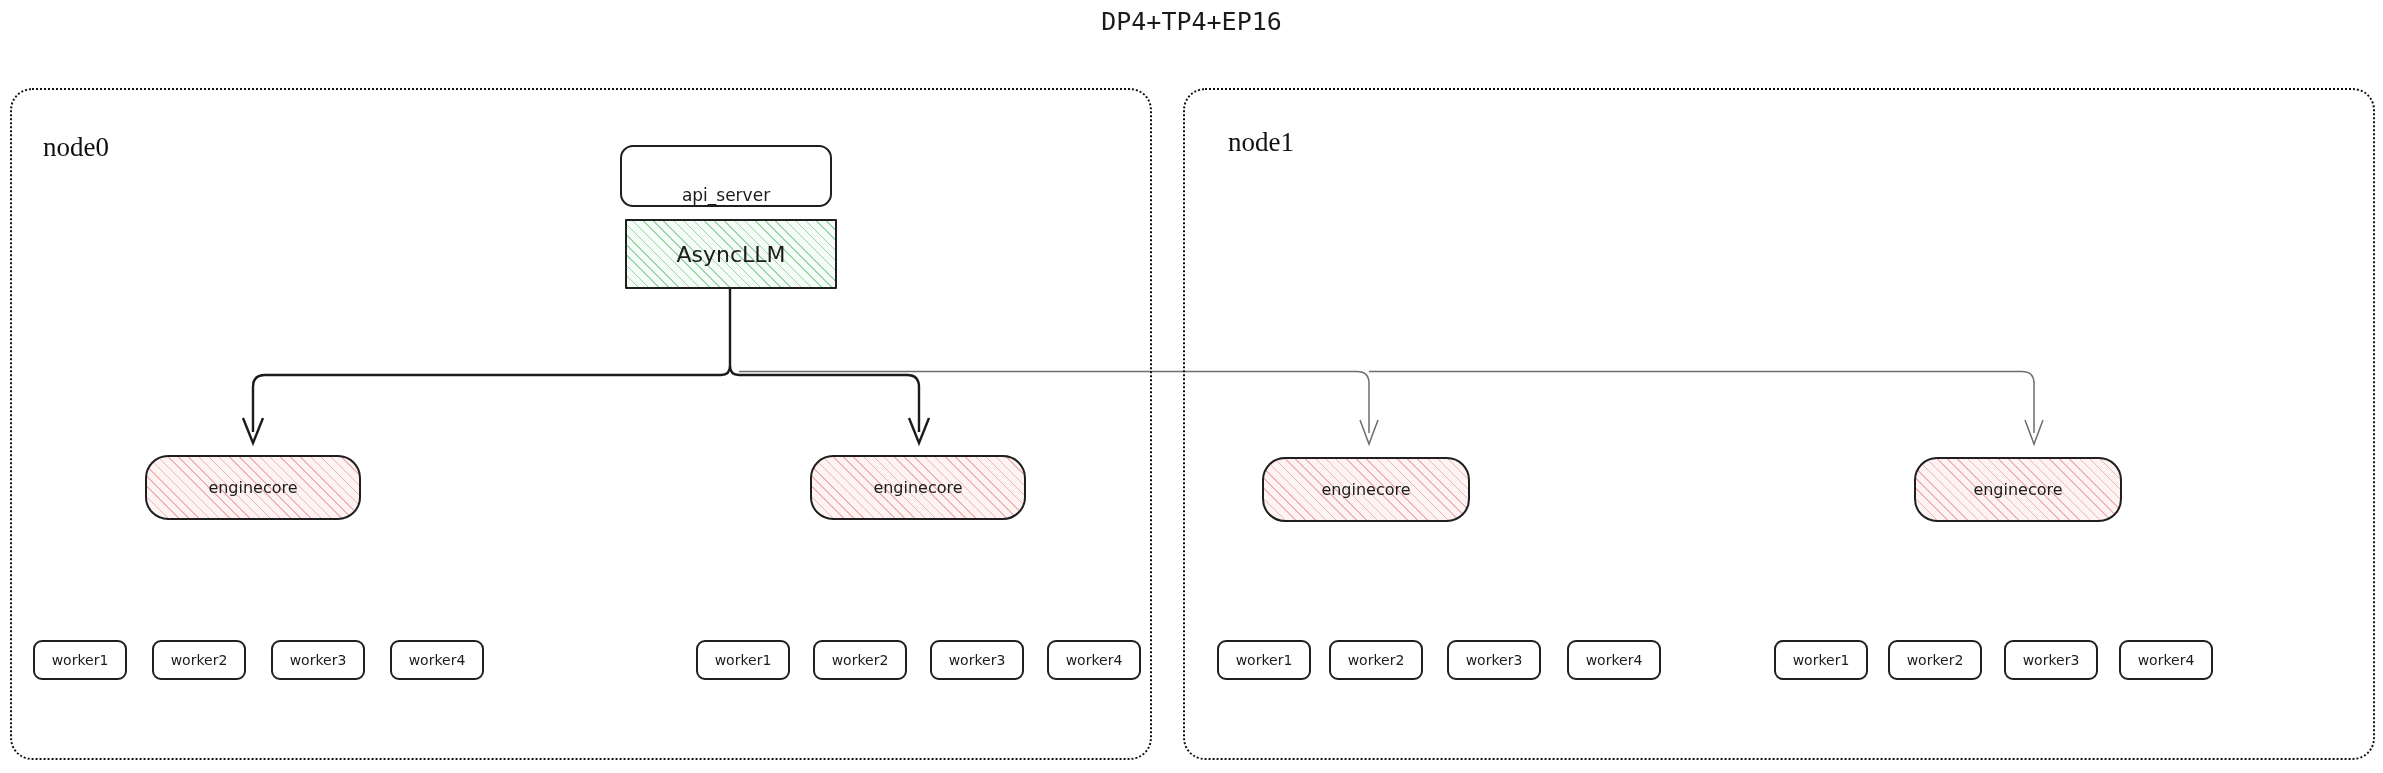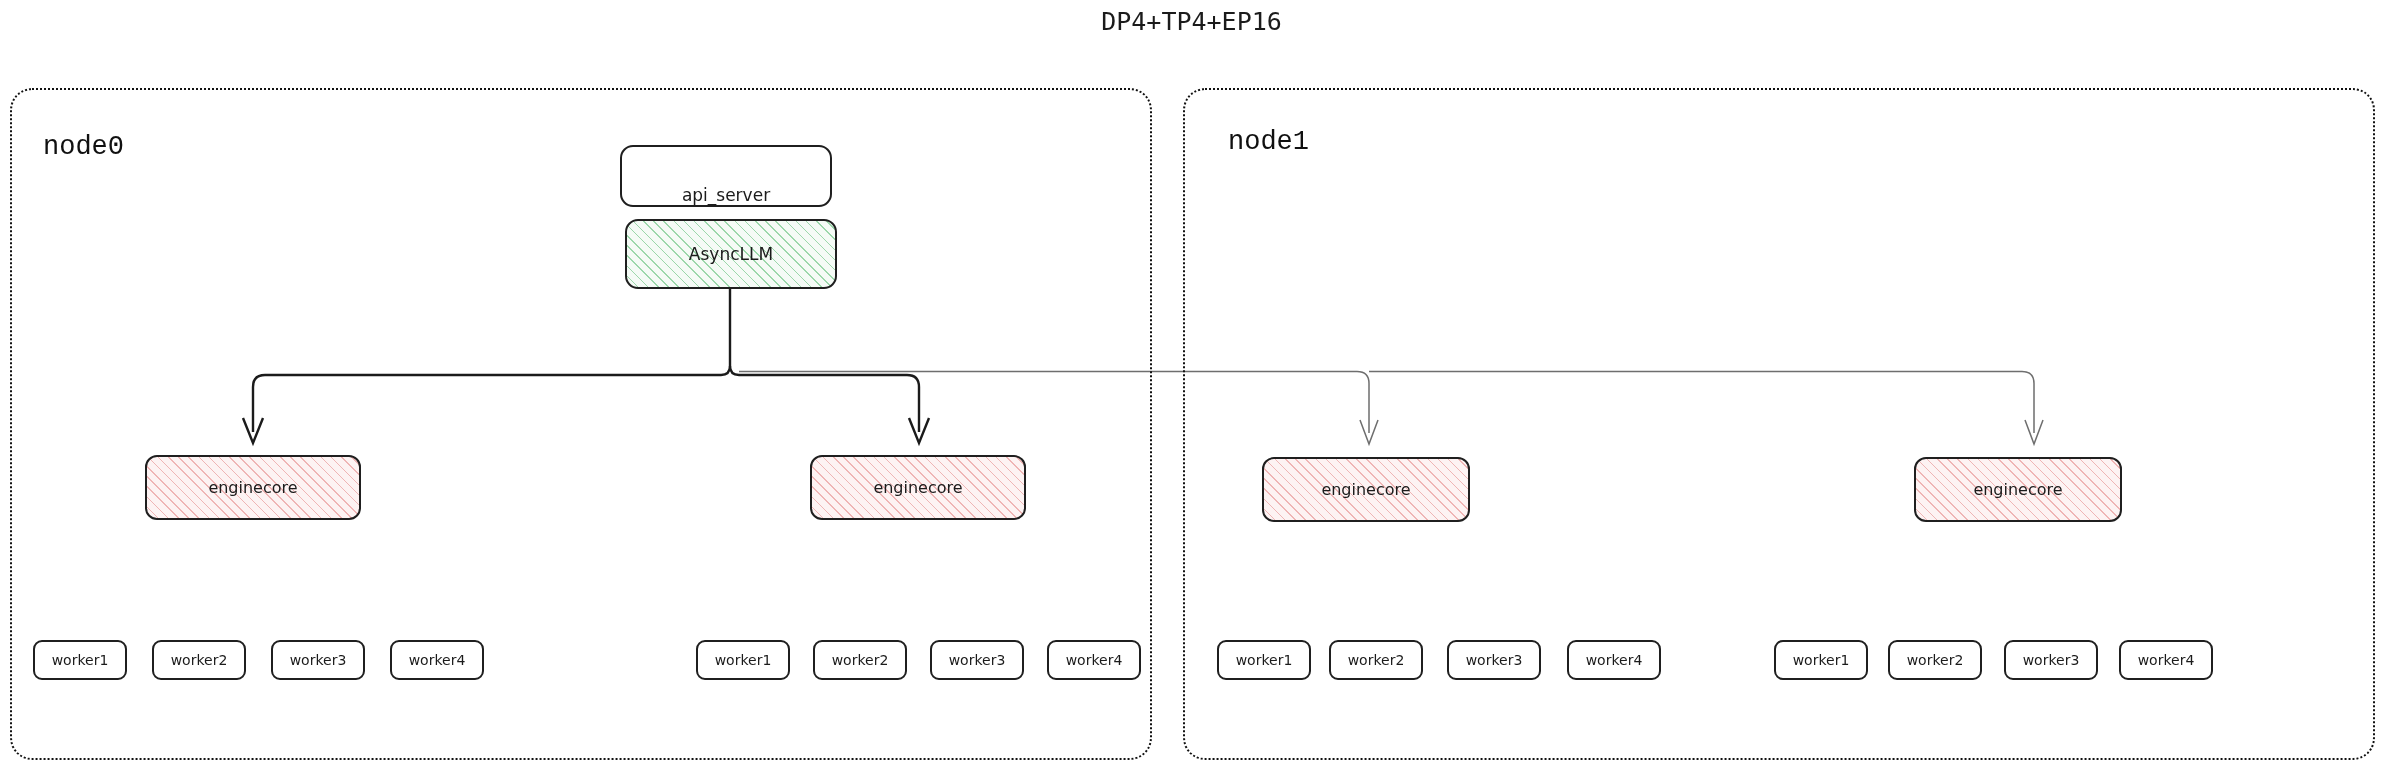--- a/index.html
+++ b/index.html
@@ -41,21 +41,21 @@
   }
   .node-box {
     position: absolute;
     border: 2.5px dotted #111111;
     border-radius: 22px;
     background: transparent;
     box-sizing: border-box;
   }
   .node-label {
     position: absolute;
-    font-family: Liberation Mono, monospace;
+    font-family: Liberation Serif, serif;
     font-size: 27px;
     color: #101010;
   }
   .box {
     position: absolute;
     box-sizing: border-box;
     border: 2.2px solid #1f1f1f;
     border-radius: 11px;
     display: flex;
     align-items: center;
@@ -63,33 +63,33 @@
     font-size: 16px;
     color: #1b1b1b;
     background: #ffffff;
     z-index: 3;
   }
   .box.api {
     border-radius: 13px;
     font-size: 17px;
   }
   .box.asyncllm {
-    border-radius: 13px;
-    font-size: 17px;
+    border-radius: 1px;
+    font-size: 22px;
     background-color: #f5fbf6;
     background-image: repeating-linear-gradient(
       45deg,
       rgba(82, 186, 108, 0.55) 0px,
       rgba(82, 186, 108, 0.55) 1.1px,
       rgba(255, 255, 255, 0) 1.1px,
       rgba(255, 255, 255, 0) 7.2px
     );
   }
   .box.enginecore {
-    border-radius: 12px;
+    border-radius: 23px;
     font-size: 16px;
     background-color: #fdf3f3;
     background-image: repeating-linear-gradient(
       45deg,
       rgba(225, 120, 120, 0.50) 0px,
       rgba(225, 120, 120, 0.50) 1.1px,
       rgba(255, 255, 255, 0) 1.1px,
       rgba(255, 255, 255, 0) 7.2px
     );
   }

